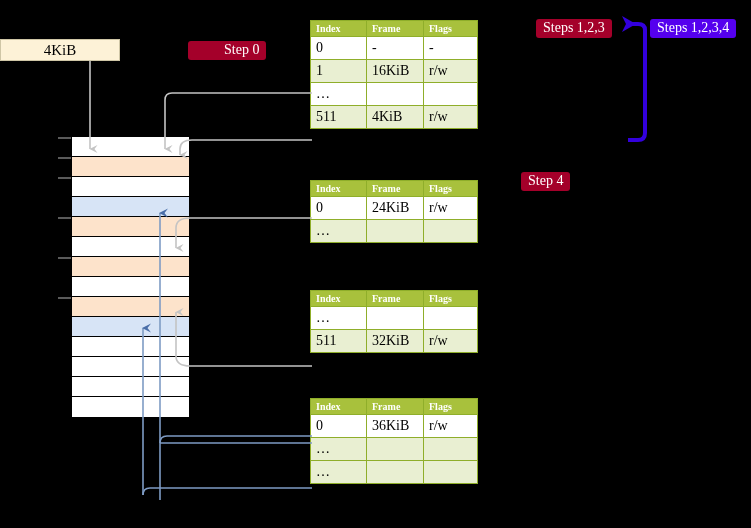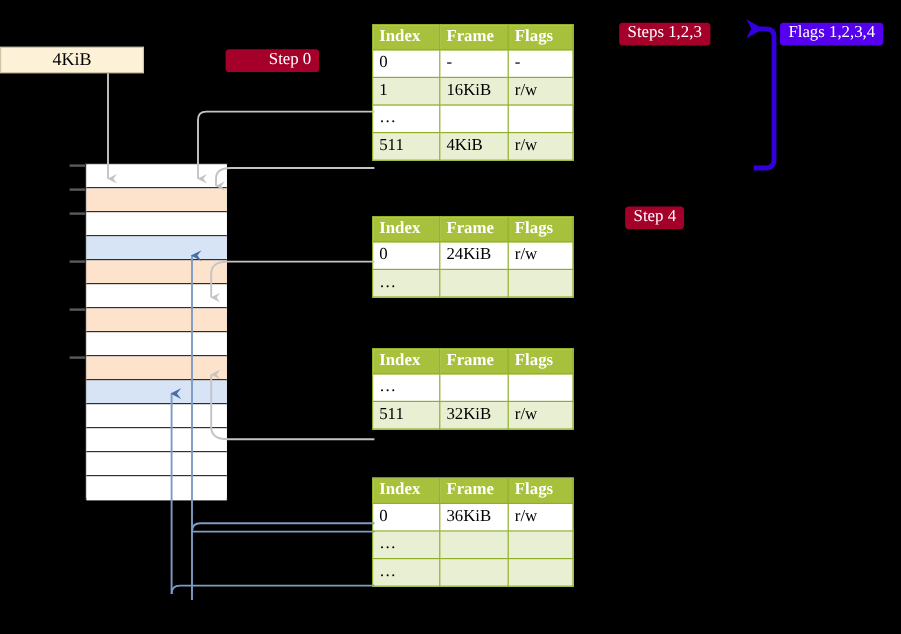--- a/index.html
+++ b/index.html
@@ -18,21 +18,21 @@
     color:#ffffff;
     padding:2px 7px 3px 7px;
     border-radius:3px;
     white-space:nowrap;
     line-height:14px;
   }
   .badge.red{background:#a4002a;}
   .badge.violet{background:#5500ee;}
 
   #badge-step0{left:188px;top:41px;padding-left:36px;}
-  #badge-steps123{left:516px;top:19px;}
+  #badge-steps123{left:536px;top:19px;}
   #badge-steps1234{left:650px;top:19px;}
   #badge-step4{left:521px;top:172px;}
 
   
   #kib-box{
     position:absolute;left:0px;top:39px;width:120px;height:22px;
     background:#fdf2d7;border:1px solid #cfc6a6;
     box-sizing:border-box;
     display:flex;align-items:center;justify-content:center;
     font-size:15px;
@@ -66,21 +66,21 @@
     background:#fff;
     font-size:14px;
     box-shadow:2px 2px 0 rgba(0,0,0,0.35);
   }
   .ptable th{
     background:#a8c13c;color:#ffffff;
     font-weight:bold;
     text-align:left;
     padding:2px 5px;
     border:1px solid #8fae2a;
-    font-size:14px;
+    font-size:10px;
   }
   .ptable td{
     border:1px solid #8fae2a;
     padding:2px 5px;
     height:18px;
     vertical-align:middle;
     font-size:14px;
     color:#000;
   }
   .ptable tr.alt td{background:#e9efd2;}
@@ -101,21 +101,21 @@
 <body>
 
 <div class="stage">
 
   <div id="kib-box">
     <span>4KiB</span>
   </div>
 
   <div class="badge red" id="badge-step0">Step 0</div>
   <div class="badge red" id="badge-steps123">Steps 1,2,3</div>
-  <div class="badge violet" id="badge-steps1234">Flags 1,2,3,4</div>
+  <div class="badge violet" id="badge-steps1234">Steps 1,2,3,4</div>
   <div class="badge red" id="badge-step4">Step 4</div>
 
   <div id="mem-grid">
     <div class="mem-row"></div>
     <div class="mem-row orange"></div>
     <div class="mem-row"></div>
     <div class="mem-row blue"></div>
     <div class="mem-row orange"></div>
     <div class="mem-row"></div>
     <div class="mem-row orange"></div>

